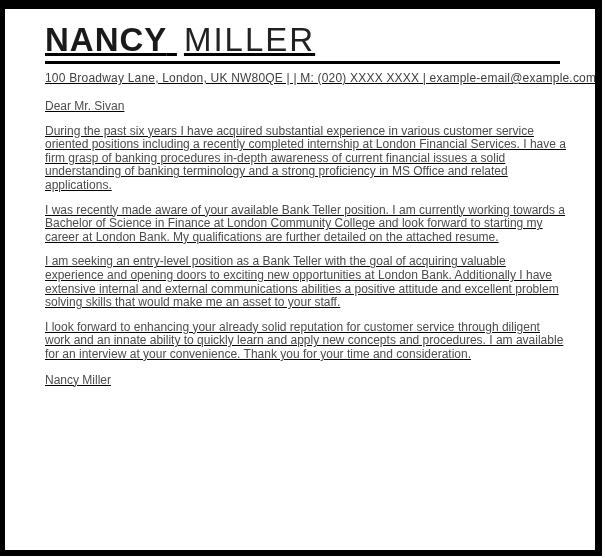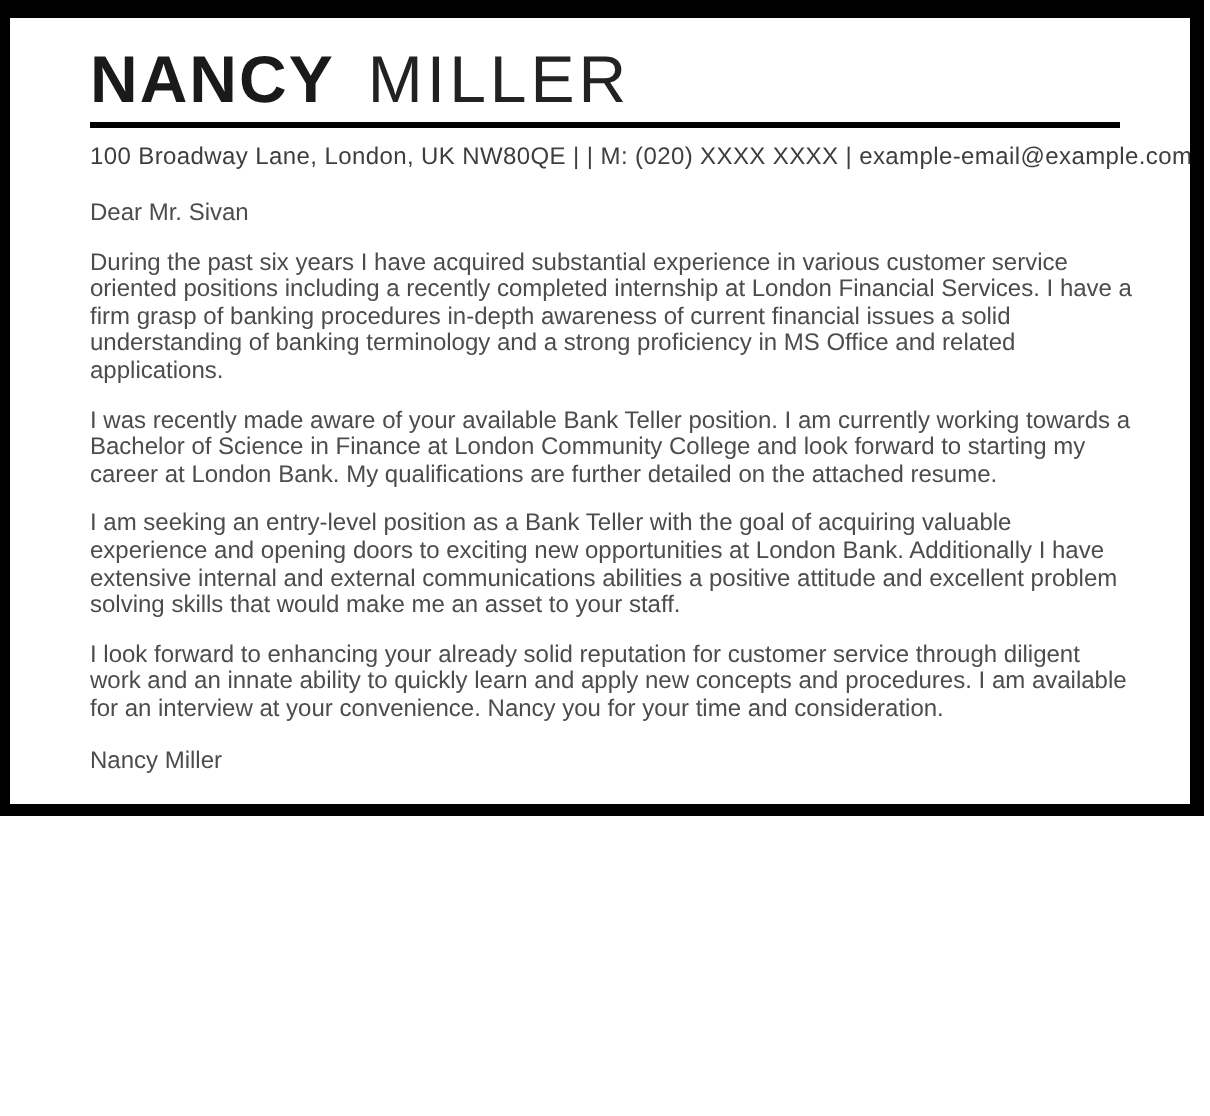--- a/index.html
+++ b/index.html
@@ -16,27 +16,28 @@
     width: 605px;
     height: 558px;
     background: var(--background);
     font-family: "Liberation Sans", "DejaVu Sans", sans-serif;
   }
   .page {
     position: absolute;
     top: 0;
     left: 0;
     width: 602px;   
-    height: 408px;
+    height: 556px;
     background: var(--background);
     border-style: solid;
     border-color: var(--frame-color);
     border-width: 9px 7px 6px 5px; 
     padding: 14px 35px 0 40px;
     overflow: hidden;
+    text-decoration: underline;
   }
   .name {
     margin: 0;
     font-size: 33px;
     line-height: 1.0;
     letter-spacing: 1px;
     color: var(--heading-color);
     white-space: nowrap;
   }
   .name .first { font-weight: 700; }
@@ -77,17 +78,17 @@
     </h1>
     <div class="rule"></div>
     <div class="contact">100 Broadway Lane, London, UK NW80QE |  | M: (020) XXXX XXXX | example-email@example.com</div>
   </header>
 
   <main class="letter-body">
     <p class="salutation">Dear Mr. Sivan</p>
     <p>During the past six years I have acquired substantial experience in various customer service oriented positions including a recently completed internship at London Financial Services. I have a firm grasp of banking procedures in-depth awareness of current financial issues a solid understanding of banking terminology and a strong proficiency in MS Office and related applications.</p>
     <p>I was recently made aware of your available Bank Teller position. I am currently working towards a Bachelor of Science in Finance at London Community College and look forward to starting my career at London Bank. My qualifications are further detailed on the attached resume.</p>
     <p>I am seeking an entry-level position as a Bank Teller with the goal of acquiring valuable experience and opening doors to exciting new opportunities at London Bank. Additionally I have extensive internal and external communications abilities a positive attitude and excellent problem solving skills that would make me an asset to your staff.</p>
-    <p>I look forward to enhancing your already solid reputation for customer service through diligent work and an innate ability to quickly learn and apply new concepts and procedures. I am available for an interview at your convenience. Nancy you for your time and consideration.</p>
+    <p>I look forward to enhancing your already solid reputation for customer service through diligent work and an innate ability to quickly learn and apply new concepts and procedures. I am available for an interview at your convenience. Thank you for your time and consideration.</p>
     <p class="signature">Nancy Miller</p>
   </main>
 
 </div>
 
 </body></html>

